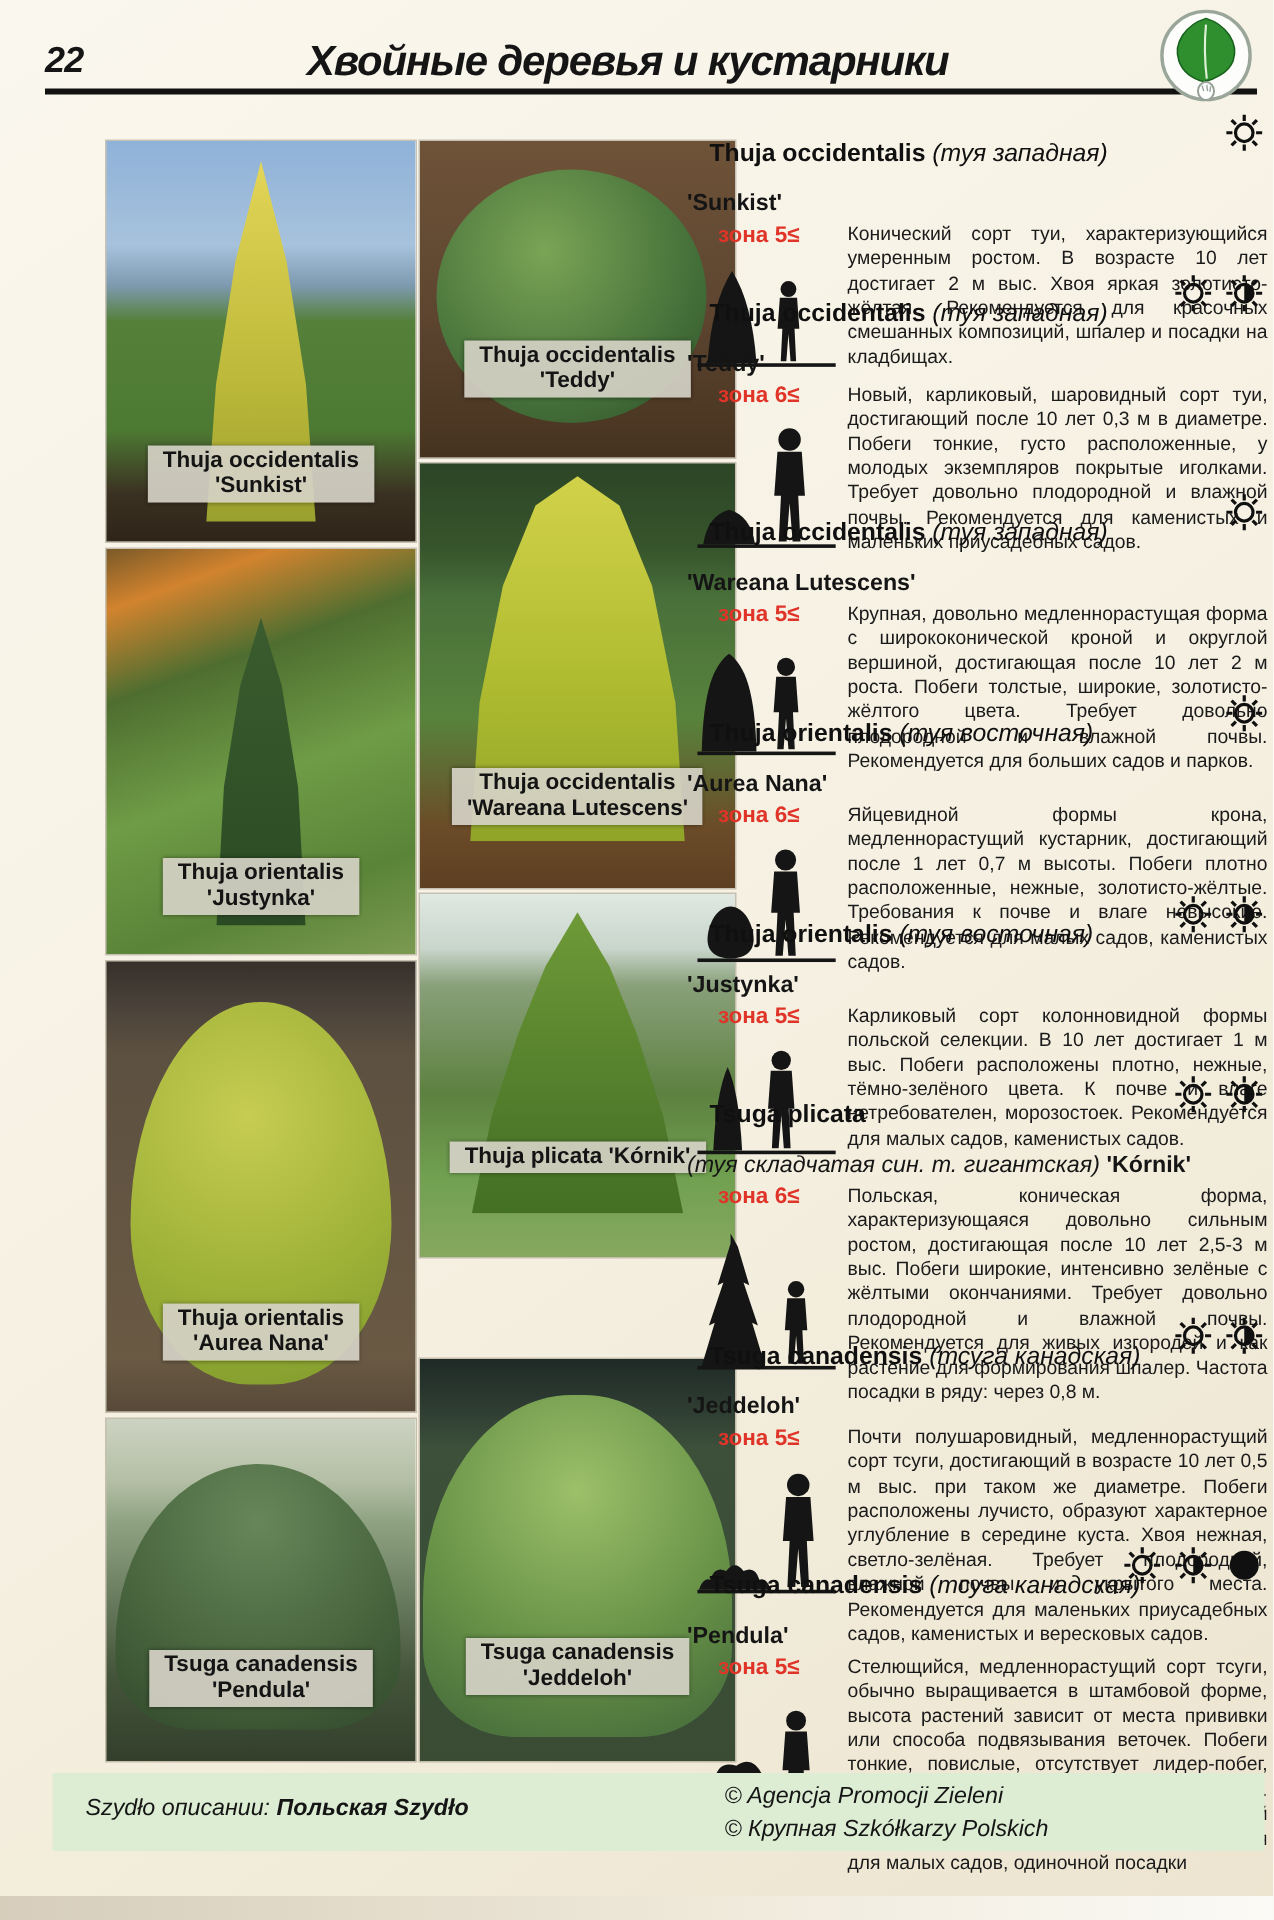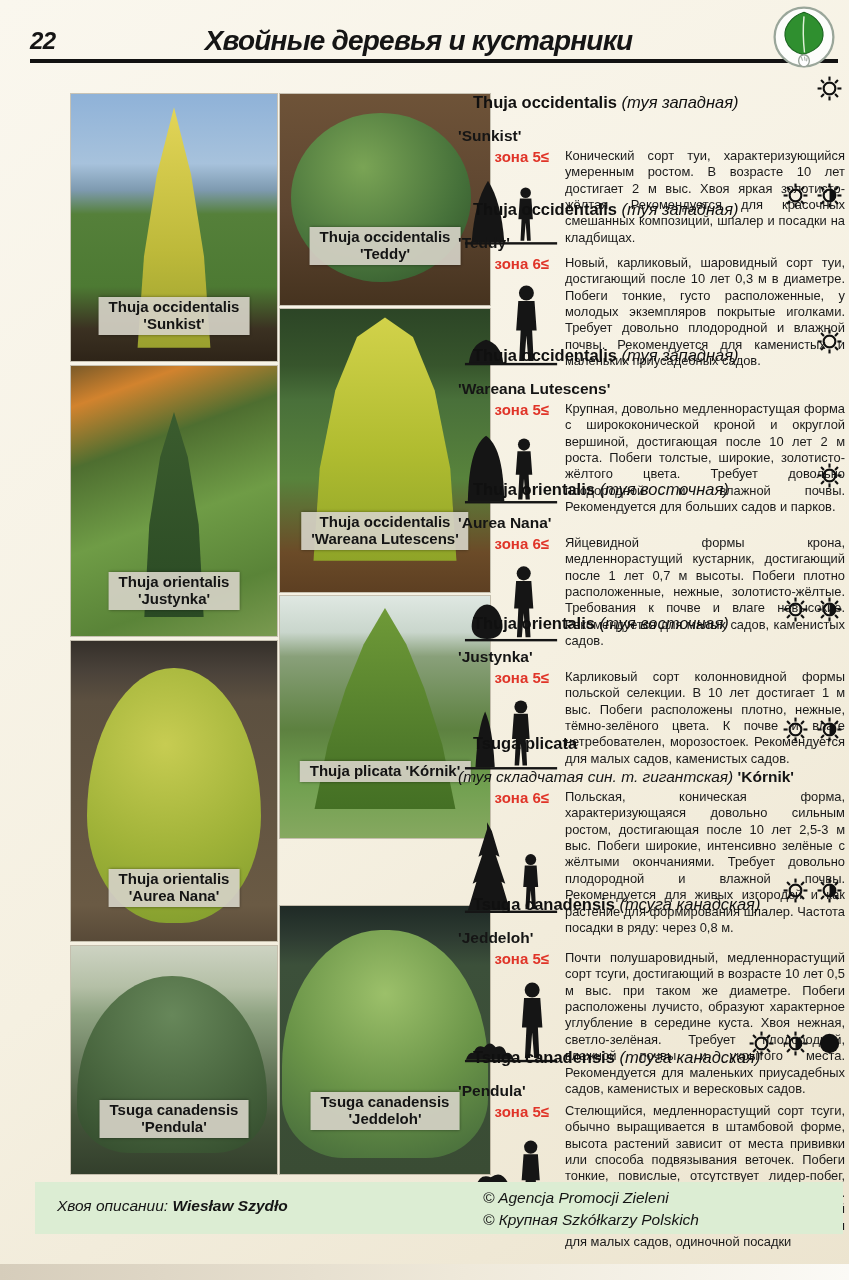--- a/index.html
+++ b/index.html
@@ -82,21 +82,21 @@
 
   
   .entries{position:absolute;left:458px;top:0;width:387px;}
   .entry{position:absolute;left:0;width:100%;}
   .lat{margin:15px;font-size:16.5px;line-height:1.14;font-weight:bold;color:#101010;}
   .ru{font-style:italic;font-weight:normal;}
   .cv{font-size:15.5px;line-height:1.16;}
   .b{font-weight:bold;}
   .ebody{display:flex;margin-top:3px;}
   .leftcol{width:107px;flex:none;}
-  .zone{font-weight:bold;font-size:15px;color:#e03428;text-align:right;padding-right:16px;line-height:1.2;}
+  .zone{font-weight:bold;font-size:15px;color:#e03428;text-align:right;padding-right:32px;line-height:1.2;}
   .sil{margin-top:8px;text-align:center;}
   .desc{margin:0;flex:1;font-size:12.9px;line-height:1.27;text-align:justify;color:#1a1a1a;}
   .suns{position:absolute;right:2px;top:-3px;display:flex;gap:7px;}
   .suns svg{width:27px;height:27px;display:block;}
 
   
   .fband{position:absolute;left:35px;top:1182px;width:808px;height:52px;background:#dcedd3;}
   .fauthor{position:absolute;left:22px;top:15px;font-style:italic;font-size:15.5px;}
   .fcredits{position:absolute;left:448px;top:5px;font-style:italic;font-size:15.5px;line-height:1.4;}
   .fcredits span{display:block;}
@@ -549,22 +549,22 @@
               </svg></div>
         </div>
         <p class="desc">Стелющийся, медленнорастущий сорт тсуги, обычно выращивается в штамбовой форме, высота растений зависит от места прививки или способа подвязывания веточек. Побеги тонкие, повислые, отсутствует лидер-побег, хвоя нежная, короткая, тёмно-зелёная. Требует плодородной, глинистой и влажной почвы и защищённого места. Рекомендуется для малых садов, одиночной посадки</p>
       </div>
     </section>
 
   </div>
 
   <div class="fband">
     <div class="fauthor">
-      <span>Хвоя описании:</span>
-      <b>Wiesław Szydło</b>
+      <span>Szydło описании:</span>
+      <b>Польская Szydło</b>
     </div>
     <div class="fcredits">
       <span>© Agencja Promocji Zieleni</span>
       <span>© Крупная Szkółkarzy Polskich</span>
     </div>
   </div>
 
 </div>
 
 </body></html>

